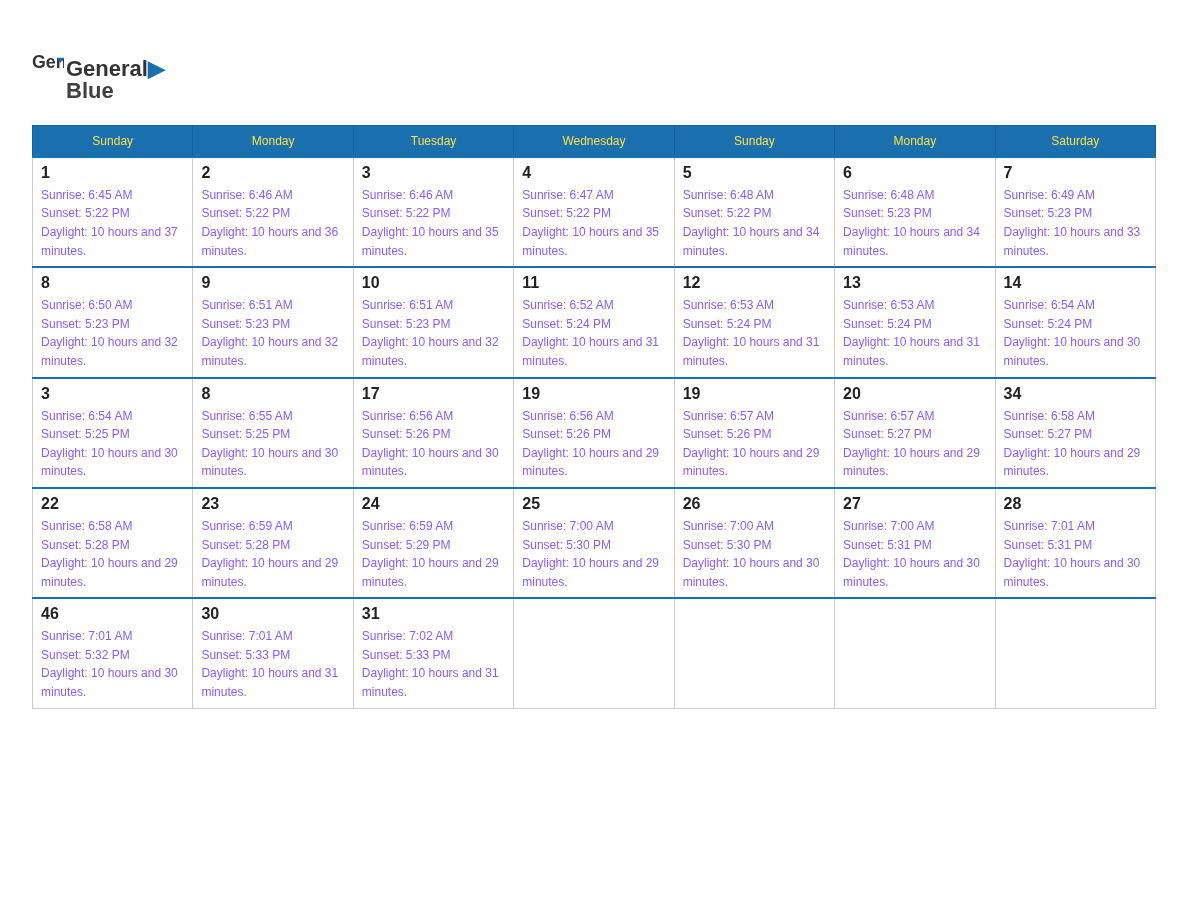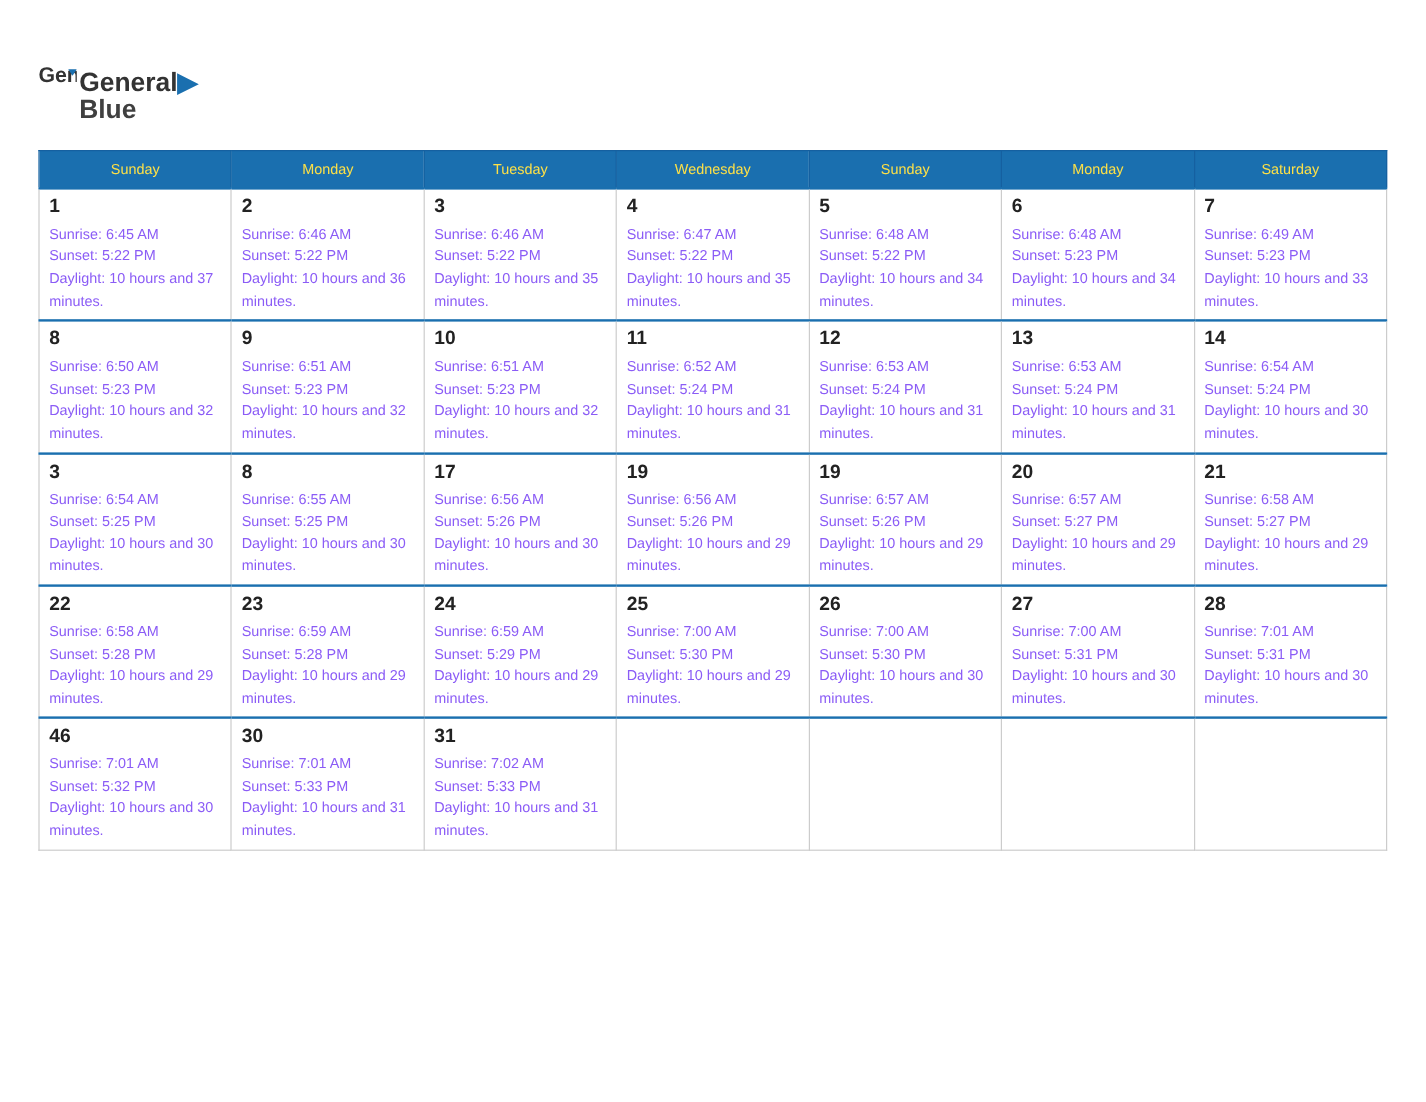--- a/index.html
+++ b/index.html
@@ -195,21 +195,21 @@
         </td>
         <td>
           <span class="day-number">19</span>
           <div class="day-info">Sunrise: 6:57 AM<br>Sunset: 5:26 PM<br>Daylight: 10 hours and 29 minutes.</div>
         </td>
         <td>
           <span class="day-number">20</span>
           <div class="day-info">Sunrise: 6:57 AM<br>Sunset: 5:27 PM<br>Daylight: 10 hours and 29 minutes.</div>
         </td>
         <td>
-          <span class="day-number">21</span>
+          <span class="day-number">34</span>
           <div class="day-info">Sunrise: 6:58 AM<br>Sunset: 5:27 PM<br>Daylight: 10 hours and 29 minutes.</div>
         </td>
       </tr>
       <tr class="week-row">
         <td>
           <span class="day-number">22</span>
           <div class="day-info">Sunrise: 6:58 AM<br>Sunset: 5:28 PM<br>Daylight: 10 hours and 29 minutes.</div>
         </td>
         <td>
           <span class="day-number">23</span>

